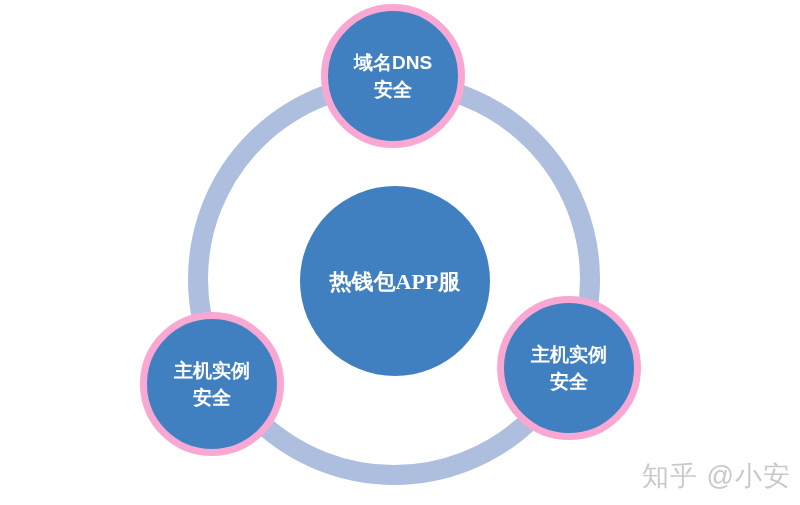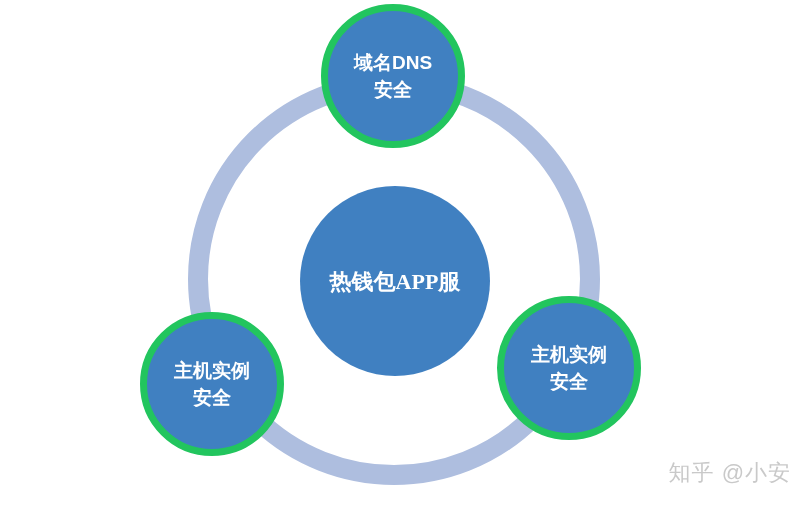--- a/index.html
+++ b/index.html
@@ -43,32 +43,32 @@
     top: 186px;
     width: 190px;
     height: 190px;
     font-size: 22px;
     line-height: 31px;
     font-family: Liberation Serif, serif;
   }
   .node-satellite {
     width: 144px;
     height: 144px;
-    border: 7px solid #22c55e;
+    border: 7px solid #f9a8d4;
     font-size: 19px;
     line-height: 27px;
   }
   .node-top { left: 321px; top: 4px; }
   .node-bottom-left { left: 140px; top: 312px; }
   .node-bottom-right { left: 497px; top: 296px; }
   .watermark {
     position: absolute;
     right: 9px;
     top: 458px;
-    font-size: 22px;
+    font-size: 27px;
     letter-spacing: 1px;
     color: var(--watermark-color, #C9C9C9);
     font-weight: normal;
   }
 </style>
 </head>
 <body>
 
 <div class="stage">
 

